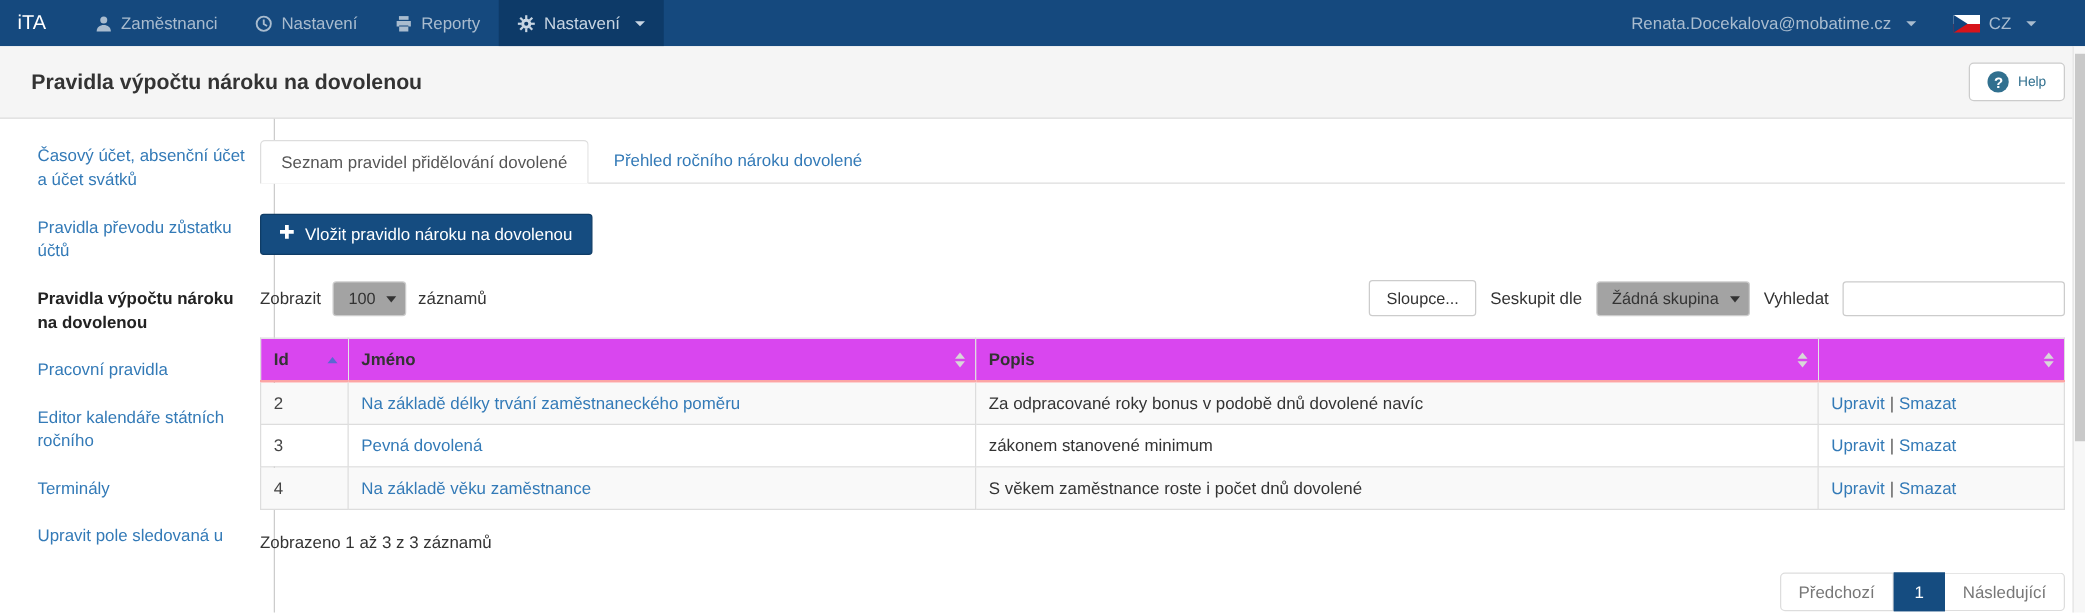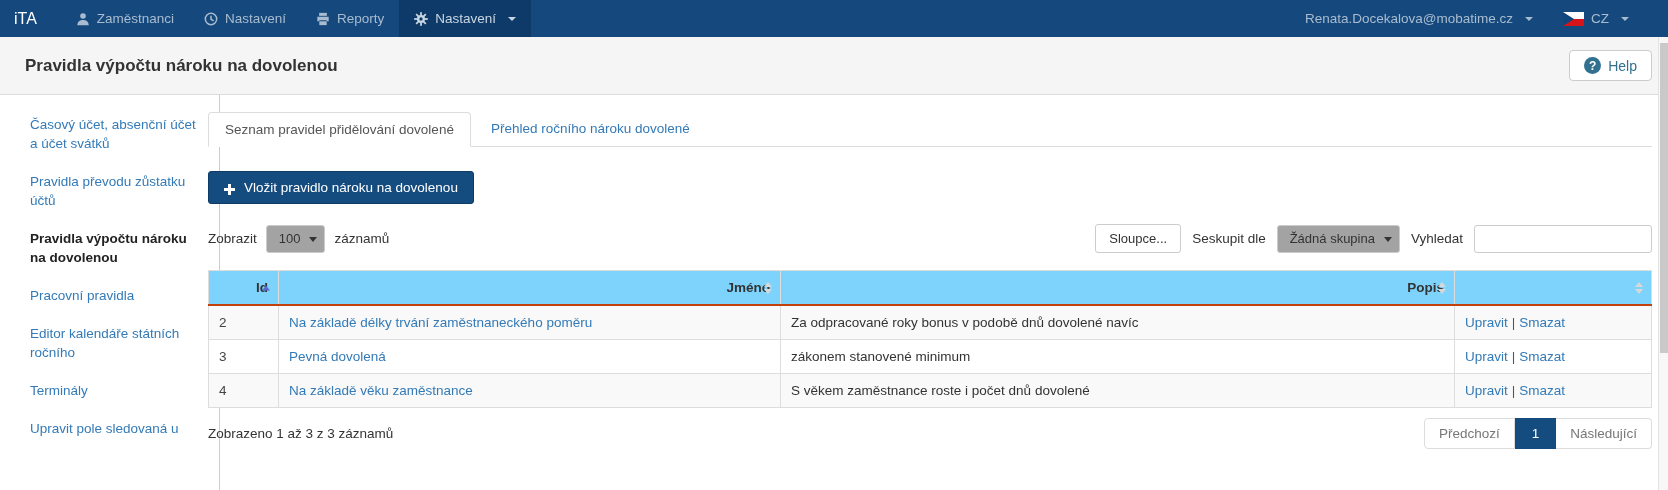--- a/index.html
+++ b/index.html
@@ -25,21 +25,21 @@
     background:linear-gradient(#fff 0 50%, #d7141a 50% 100%); overflow:hidden; }
   .flag:after { content:""; position:absolute; left:0; top:0;
     border-top:7px solid transparent; border-bottom:7px solid transparent;
     border-left:11px solid #11457e; }
   
   .page-header { position:absolute; top:37px; left:0; right:10px; height:57px;
     background:#f5f5f5; border-bottom:1px solid #ddd; display:flex; align-items:center; }
   .page-title { font-size:17px; font-weight:bold; margin-left:25px; color:#333; }
   .help-btn { position:absolute; right:6px; top:13px; background:#fff;
     border:1px solid #ccc; border-radius:4px; padding:6px 14px; color:#31708f;
-    display:flex; gap:7px; align-items:center; font-size:14px; cursor:pointer; }
+    display:flex; gap:7px; align-items:center; font-size:11px; cursor:pointer; }
   .help-ico { width:17px; height:17px; border-radius:50%; background:#31708f;
     color:#fff; font-weight:bold; font-size:12px; display:flex;
     align-items:center; justify-content:center; }
   .help-ico:before { content:"?"; }
   
   .scrollbar { position:absolute; top:37px; right:0; width:10px; bottom:0;
     background:#f7f7f7; border-left:1px solid #e3e3e3; box-sizing:border-box; }
   .scroll-thumb { position:absolute; top:6px; left:1px; width:8px; height:310px;
     background:#c9c9c9; }
   
@@ -47,21 +47,21 @@
     border-right:1px solid #ccc; box-sizing:border-box; padding:20px 20px 0 30px; }
   .side-link { color:#337ab7; line-height:19px; margin-bottom:19px; cursor:pointer; }
   .side-link.active { color:#222; font-weight:bold; cursor:default; }
   
   .main { position:absolute; left:208px; top:95px; width:1444px; }
   .tabs { display:flex; border-bottom:1px solid #ddd; margin-top:17px; }
   .tab { padding:9px 16px; cursor:pointer; }
   .tab.active { background:#fff; border:1px solid #ddd; border-bottom:1px solid #fff;
     border-radius:4px 4px 0 0; color:#555; margin-bottom:-1px; cursor:default; }
   .tab.inactive { color:#337ab7; margin-left:4px; }
-  .insert-btn { margin-top:24px; display:inline-flex; align-items:flex-end; gap:9px;
+  .insert-btn { margin-top:24px; display:inline-flex; align-items:flex-start; gap:9px;
     background:#154c80; border:1px solid #0f3c66; color:#fff; padding:8px 15px;
     border-radius:3px; cursor:pointer; }
   .plus { position:relative; width:11px; height:11px; display:inline-block; }
   .plus:before { content:""; position:absolute; left:4px; top:0; width:3px; height:11px; background:#fff; }
   .plus:after  { content:""; position:absolute; left:0; top:4px; width:11px; height:3px; background:#fff; }
   .controls { margin-top:20px; display:flex; align-items:center;gap:47px; }
   .ctl-left { display:flex; align-items:center; gap:9px; }
   .ctl-right { margin-left:auto; display:flex; align-items:center; gap:11px; }
   .fake-select { border:1px solid #ccc; border-radius:3px; height:26px;
     display:inline-flex; align-items:center; padding:0 24px 0 12px; position:relative;
@@ -72,38 +72,38 @@
   .btn-default { background:#fff; border:1px solid #ccc; border-radius:3px;
     padding:6px 13px; font-size:13px; color:#333; cursor:pointer; }
   .lbl { color:#333; }
   .search-input { width:160px; height:26px; border:1px solid #ccc; border-radius:3px;
     padding:0 8px; font-size:13px; box-sizing:content-box; outline:none;
     font-family:"Liberation Sans","DejaVu Sans",sans-serif; }
   
   .grid { margin-top:17px; width:100%; border-collapse:collapse; table-layout:fixed; }
   .grid th, .grid td { border:1px solid #ddd; padding:9px 10px; text-align:left;
     overflow:hidden; white-space:nowrap; }
-  .grid th { font-weight:bold; position:relative; border-bottom:2px solid #c2410c;
-    background:#7dd3fc; cursor:pointer;text-align:right; }
+  .grid th { font-weight:bold; position:relative; border-bottom:2px solid #fca5a5;
+    background:#d946ef; cursor:pointer; }
   .grid tbody tr:nth-child(odd) { background:#f9f9f9; }
   .grid tbody tr:nth-child(even) { background:#fff; }
   .id-cell { color:#444; }
   .link { color:#337ab7; cursor:pointer; text-decoration:none; }
   .sep { color:#555; margin:0 4px; }
   .sort { position:absolute; right:8px; top:50%; transform:translateY(-50%);
     display:flex; flex-direction:column; gap:2px; }
   .tri-up { width:0; height:0; border-left:4px solid transparent;
     border-right:4px solid transparent; border-bottom:5px solid #d8d8d8; }
   .tri-down { width:0; height:0; border-left:4px solid transparent;
     border-right:4px solid transparent; border-top:5px solid #d8d8d8; }
   .sort.asc .tri-up { border-bottom-color:#5a68d2; }
   
   .table-footer { margin-top:10px; display:flex; align-items:flex-start; }
   .info { padding-top:8px; }
-  .pagination { margin-left:auto; display:flex; }
+  .pagination { margin-left:auto; display:flex;margin-top:40px; }
   .page-btn { border:1px solid #ddd; background:#fff; padding:7px 14px;
     color:#777; cursor:pointer; }
   .page-btn.prev { border-radius:4px 0 0 4px; }
   .page-btn.next { border-radius:0 4px 4px 0; border-left:none; }
   .page-btn.current { background:#154c80; border-color:#154c80; color:#fff;
     cursor:default; padding:7px 16px; }
 </style>
 </head>
 <body>
 

